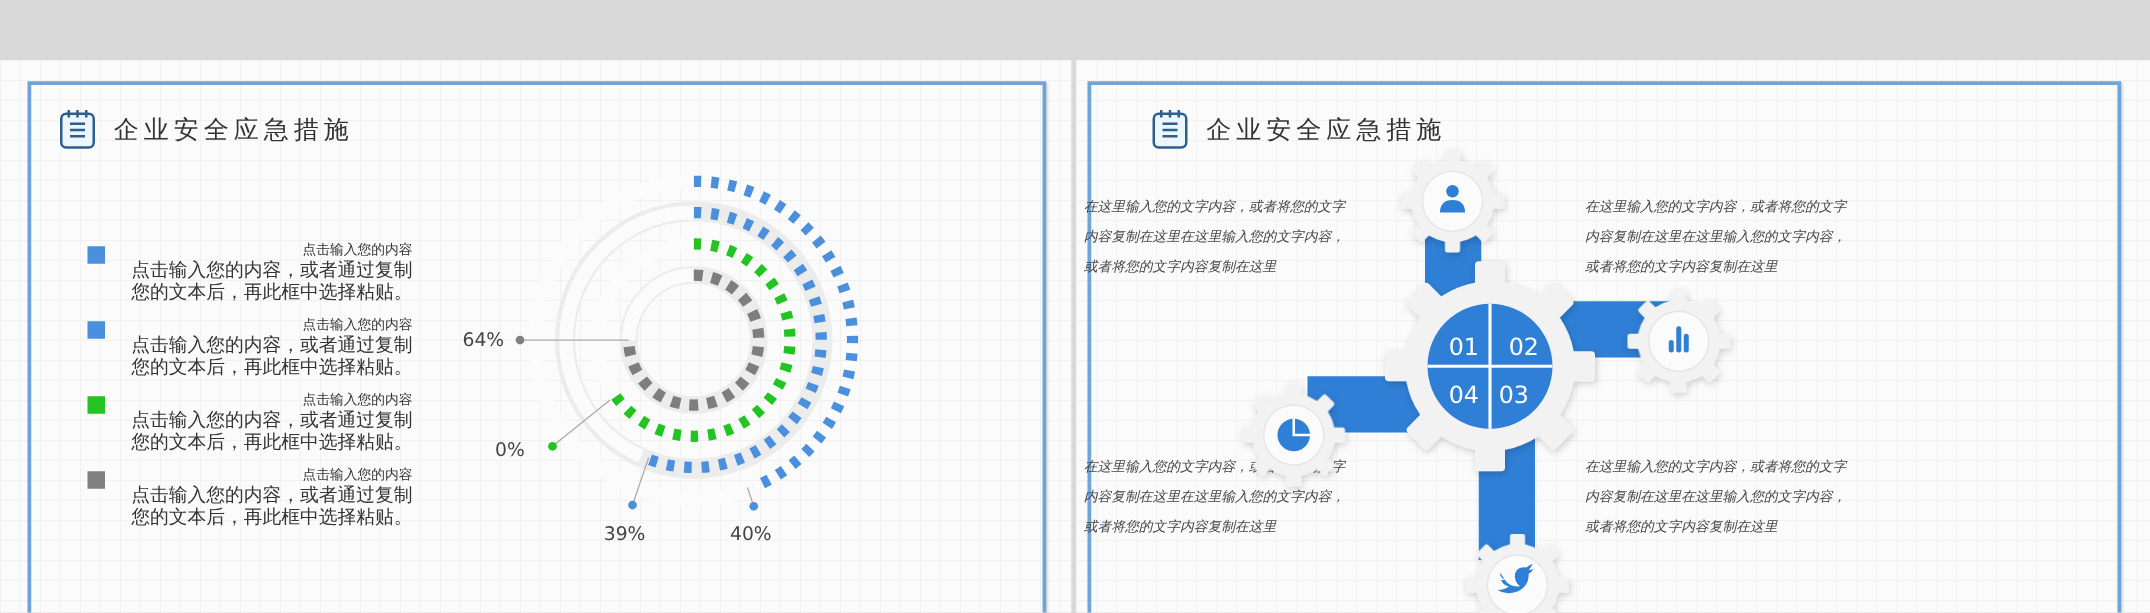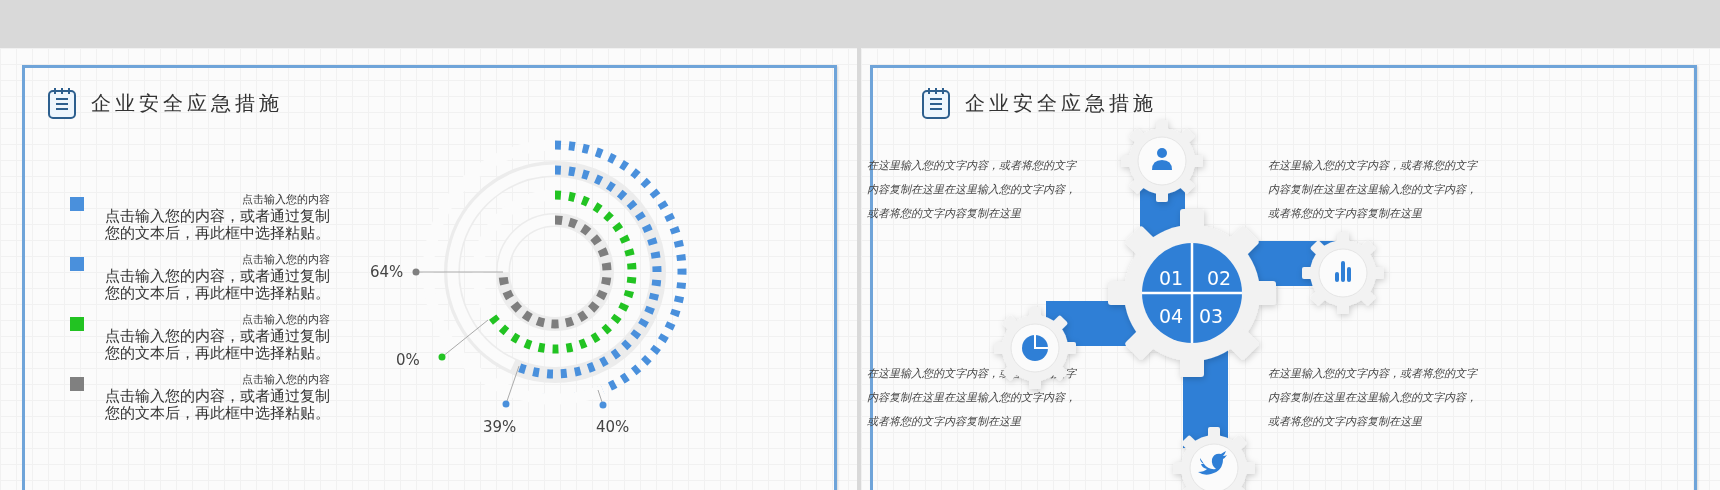--- a/index.html
+++ b/index.html
@@ -110,21 +110,21 @@
     <circle cx="442" cy="309" r="3.5" fill="#22c322"></circle>
     <line x1="506" y1="356" x2="519" y2="318" stroke="#aaa" stroke-width="1"></line>
     <circle cx="506" cy="356" r="3.5" fill="#4a90dc"></circle>
     <line x1="603" y1="357" x2="598" y2="342" stroke="#aaa" stroke-width="1"></line>
     <circle cx="603" cy="357" r="3.5" fill="#4a90dc"></circle>
   </svg>
 
   <span class="pct" style="left:370px;top:215px">64%</span>
   <span class="pct" style="left:396px;top:303px">0%</span>
   <span class="pct" style="left:483px;top:370px">39%</span>
-  <span class="pct" style="left:596px;top:370px">40%</span>
+  <span class="pct" style="left:584px;top:370px">40%</span>
 </div>
 
 <div class="slide" id="slide-right">
   <div class="frame"></div>
   <div class="title">
     <svg class="clip-icon" viewBox="0 0 30 34">
       <rect x="2" y="5" width="26" height="27" rx="4" fill="#eef6fd" stroke="#2d5f8e" stroke-width="2"></rect>
       <path d="M8 2v6M15 2v6M22 2v6" stroke="#2d5f8e" stroke-width="2"></path>
       <path d="M9 13h12M9 18h12M9 23h12" stroke="#2d5f8e" stroke-width="2"></path>
     </svg>

